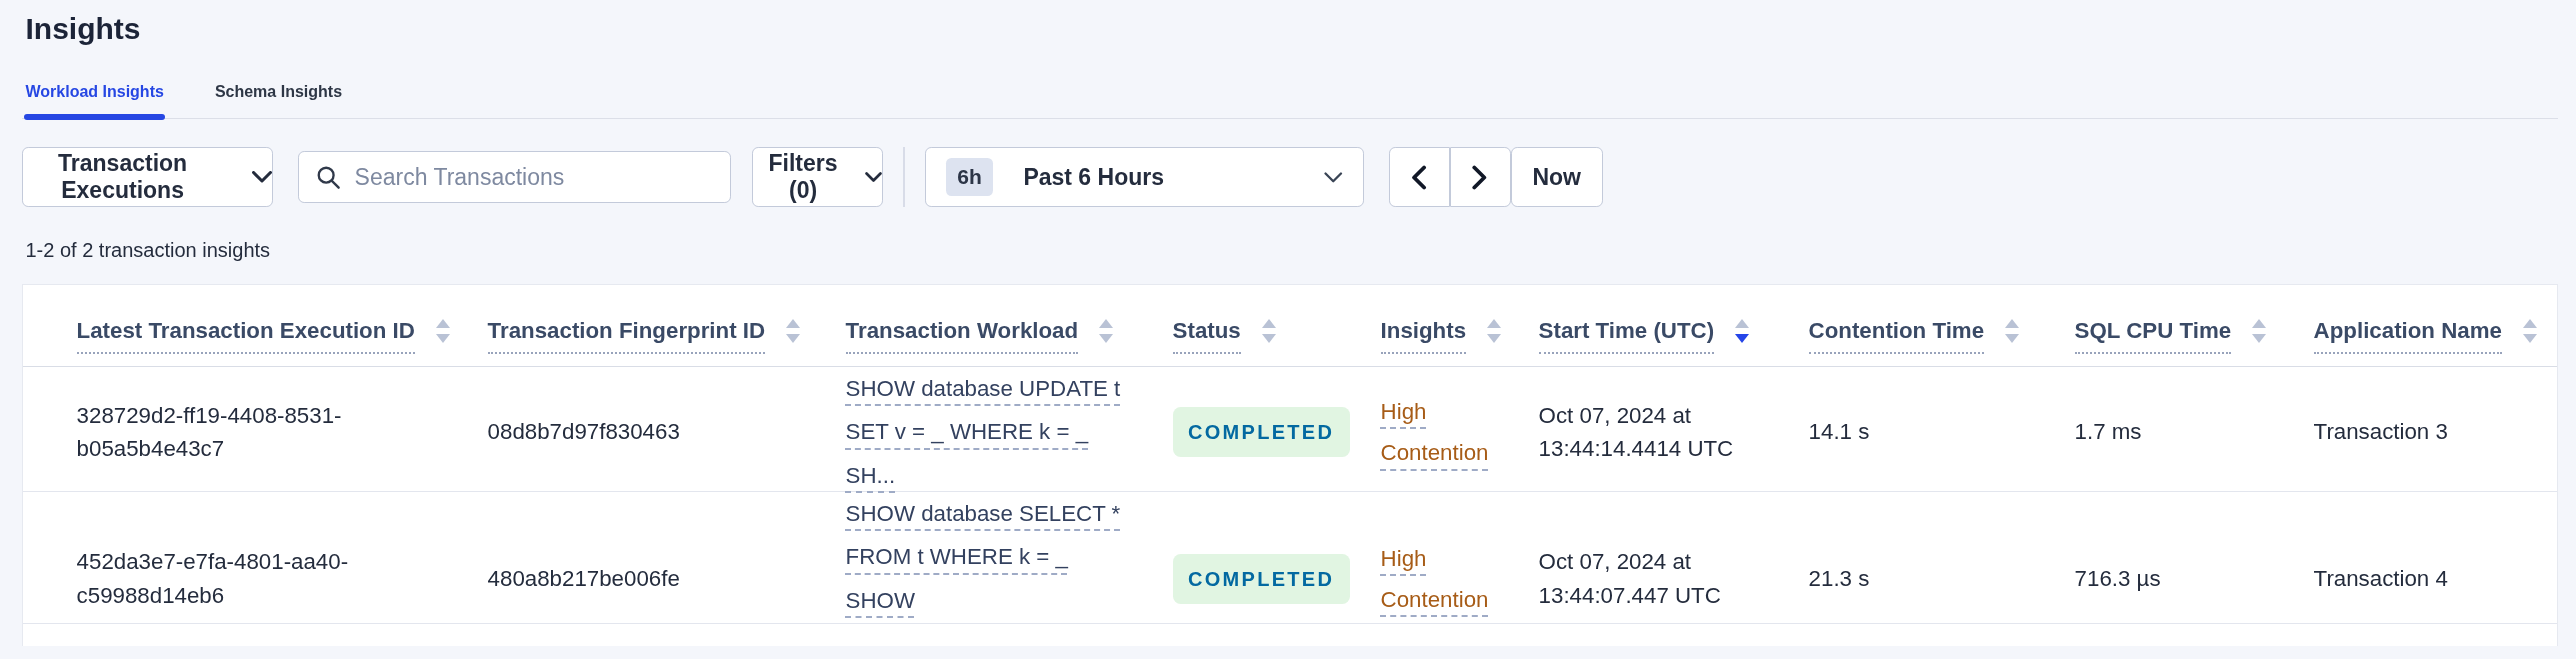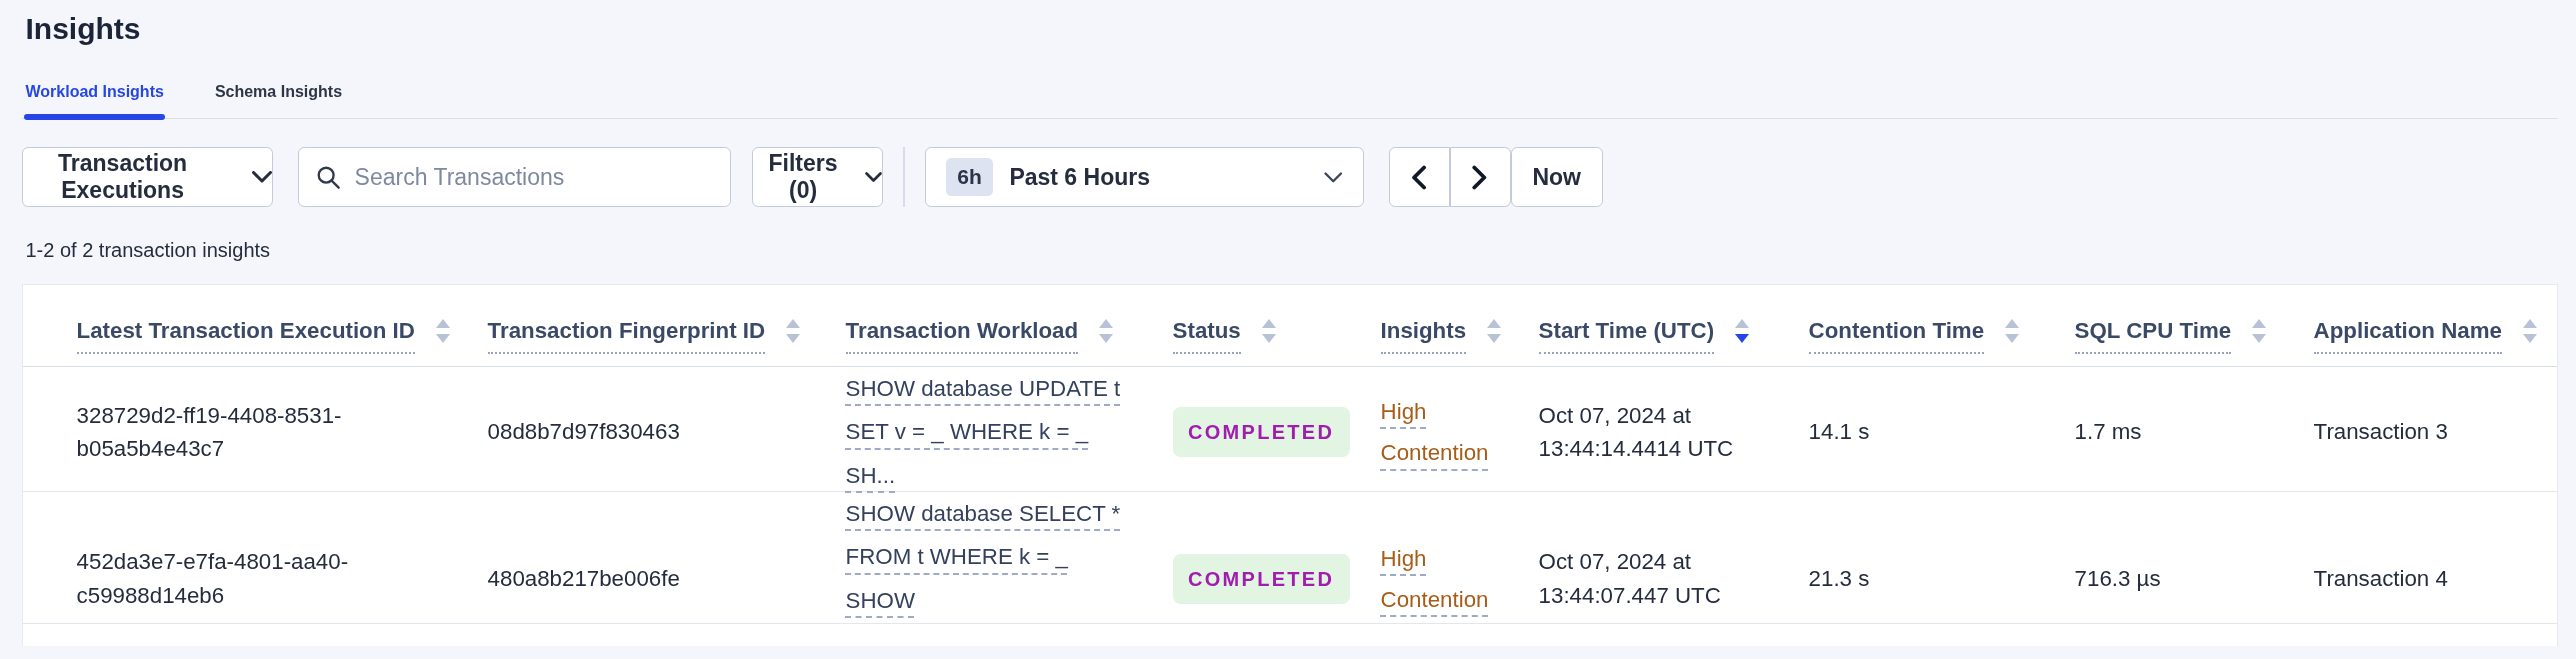--- a/index.html
+++ b/index.html
@@ -24,31 +24,31 @@
   
   .controls { display: flex; align-items: center; margin-top: 28px; height: 60px; }
   .btn {
     height: 60px; background: #fff; border: 1.5px solid #c3cada; border-radius: 6.2px;
     display: flex; align-items: center; font-size: 23px; font-weight: 600;
     color: #242c3d; font-family: inherit; cursor: pointer;
   }
   .btn svg { flex: none; }
   .type-dropdown { width: 251px; justify-content: center; gap: 29px; }
   .search-box {
-    width: 433px; height: 60px; margin-left: 25px; background: #fff;
+    width: 433px; height: 52px; margin-left: 25px; background: #fff;
     border: 1.5px solid #c3cada; border-radius: 6.2px; display: flex; align-items: center; padding: 0 17px;
   }
   .search-box input {
     border: none; outline: none; flex: 1; font-size: 23px; font-family: inherit;
     color: #242c3d; margin-left: 14px; background: transparent;
   }
   .search-box input::placeholder { color: #7e89a0; }
   .filters-btn { width: 131px; margin-left: 21.6px; justify-content: center; gap: 12.3px; }
   .v-divider { width: 1.5px; height: 60px; background: #d8dce8; margin: 0 20px; }
-  .time-picker { width: 439px; padding: 0 20px; gap: 16px; font-weight: 600; }
+  .time-picker { width: 439px; padding: 0 20px; gap: 30px; font-weight: 600; }
   .time-badge { background: #dde3f0; color: #2c3547; font-size: 21px; font-weight: 700; padding: 7px 11.6px; border-radius: 5.4px; }
   .time-picker .chev { margin-left: auto; }
   .arrow-group { display: flex; margin-left: 25px; }
   .arrow-btn { width: 61px; justify-content: center; }
   .arrow-btn.prev { border-radius: 6.2px 0 0 6.2px; border-right-width: 0.8px; }
   .arrow-btn.next { border-radius: 0 6.2px 6.2px 0; border-left-width: 0.8px; }
   .now-btn { width: 92px; justify-content: center; }
 
   
   .results-count { margin-top: 32px; font-size: 20px; color: #242c3d; padding-left: 3.9px; }
@@ -74,21 +74,21 @@
 
   .tr { align-items: center; border-bottom: 1.5px solid #e3e6ee; font-size: 22.3px; color: #242c3d; }
   .tr.r0 { height: 125px; }
   .tr.r1 { height: 132px; }
   .td { padding-right: 34px; line-height: 1.5; }
   .stmt-link {
     color: #33415f; cursor: pointer; line-height: 1.95;
     text-decoration: underline dashed #9fabc6; text-decoration-thickness: 1.5px; text-underline-offset: 9.2px;
   }
   .status-badge {
-    display: inline-block; background: #e1f5e2; color: #a21caf; font-size: 20px; font-weight: 700;
+    display: inline-block; background: #e1f5e2; color: #0369a1; font-size: 20px; font-weight: 700;
     letter-spacing: 2.3px; padding: 10px 15.4px; border-radius: 7.7px;
   }
   .insight-link {
     display: inline-block; max-width: 148px; color: #a75c17; cursor: pointer; line-height: 1.85;
     text-decoration: underline dashed #9fabc6; text-decoration-thickness: 1.5px; text-underline-offset: 8.5px;
   }
 </style>
 </head>
 <body>
 

